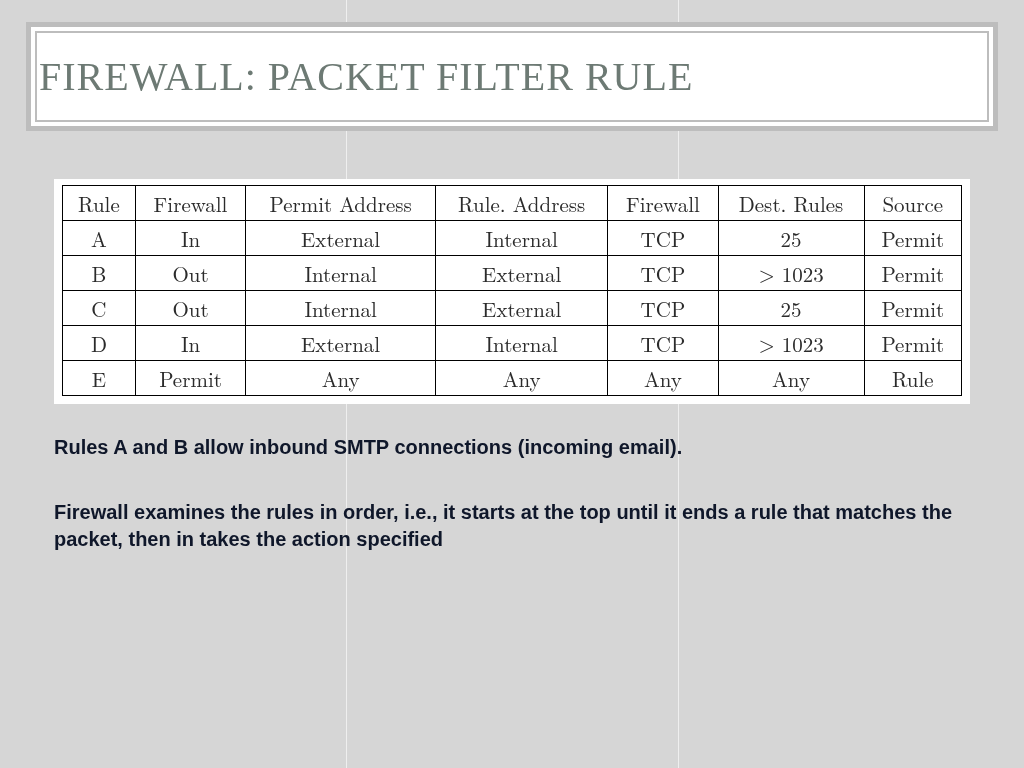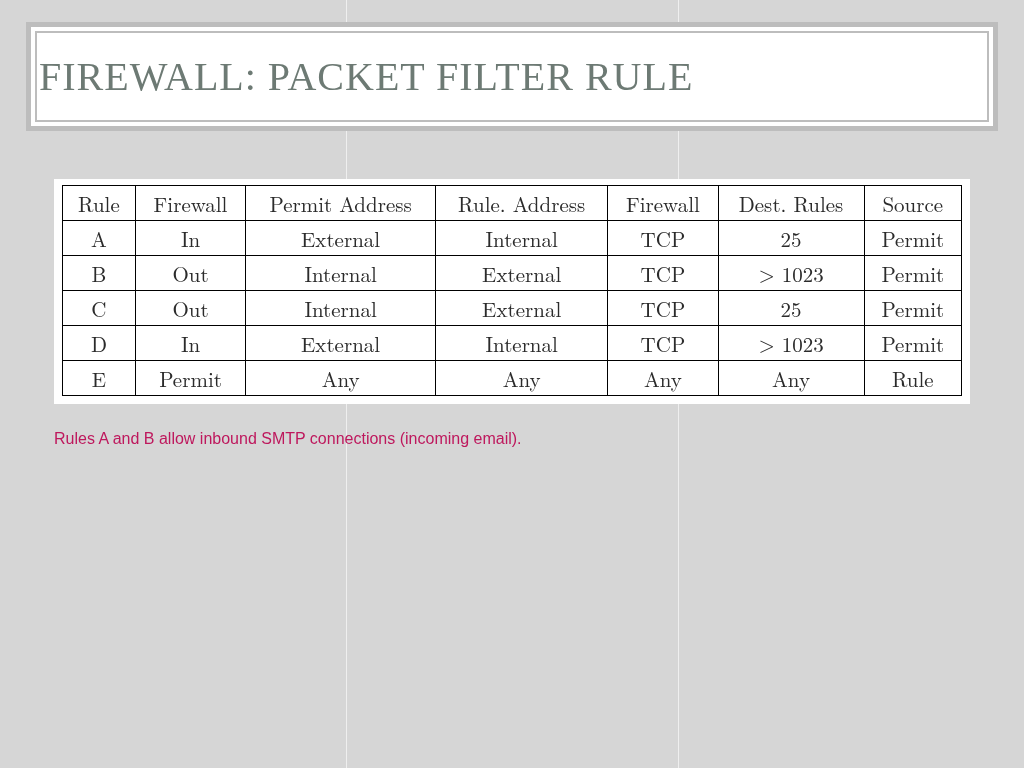--- a/index.html
+++ b/index.html
@@ -56,24 +56,25 @@
     border: 1px solid #000;
     padding: 2px 10px;
     text-align: center;
     font-weight: 400;
   }
   table.rules th { white-space: nowrap; }
   .bullets {
     padding: 0 28px;
   }
   .bullets p {
-    font-size: 16px;
-    color: #be185d;
+    font-size: 20px;
+    color: #0f172a;
     line-height: 1.35;
     margin-bottom: 44px;
+    font-weight: bold;
   }
   .bullets p:last-child { margin-bottom: 0; margin-top: -6px; }
 </style>
 </head>
 <body>
 
 <div class="guides">
   <div class="v" style="left:346px"></div>
   <div class="v" style="left:678px"></div>
 </div>
@@ -144,15 +145,16 @@
           <td>Any</td>
           <td>Any</td>
           <td>Rule</td>
         </tr>
       </tbody>
     </table>
   </div>
 
   <div class="bullets">
     <p>Rules A and B allow inbound SMTP connections (incoming email).</p>
+    <p>Firewall examines the rules in order, i.e., it starts at the top until it ends a rule that matches the packet, then in takes the action specified</p>
   </div>
 
 </div>
 
 </body></html>

